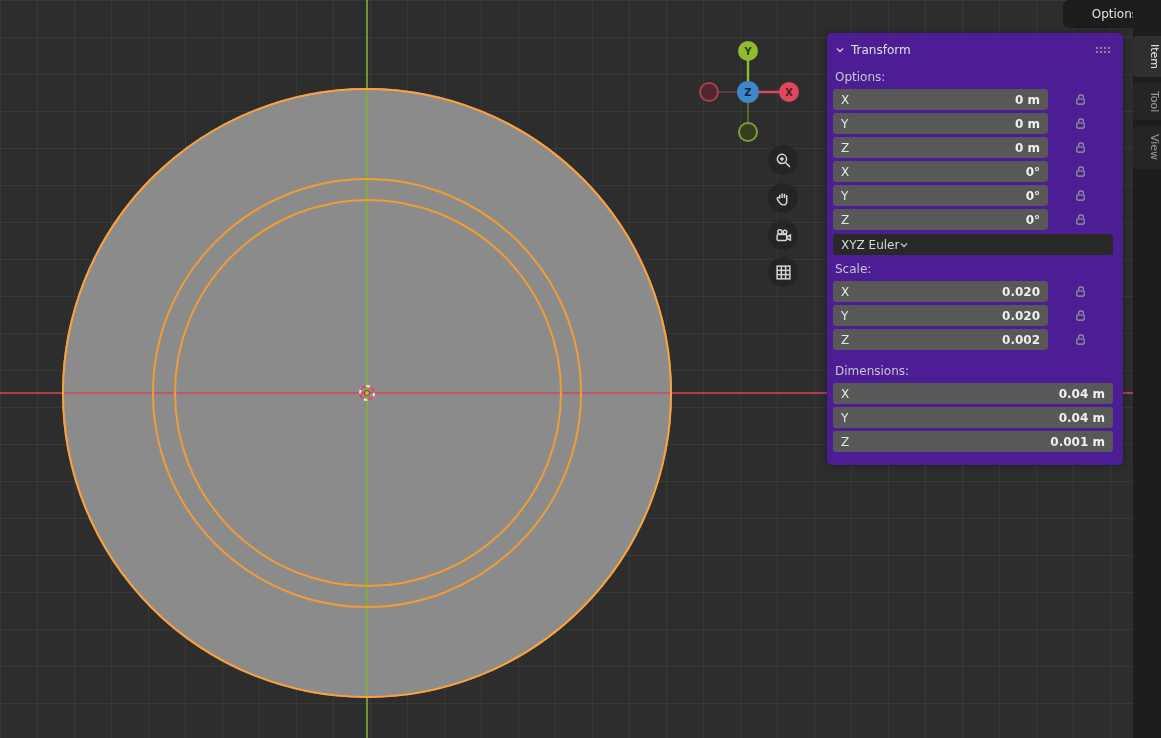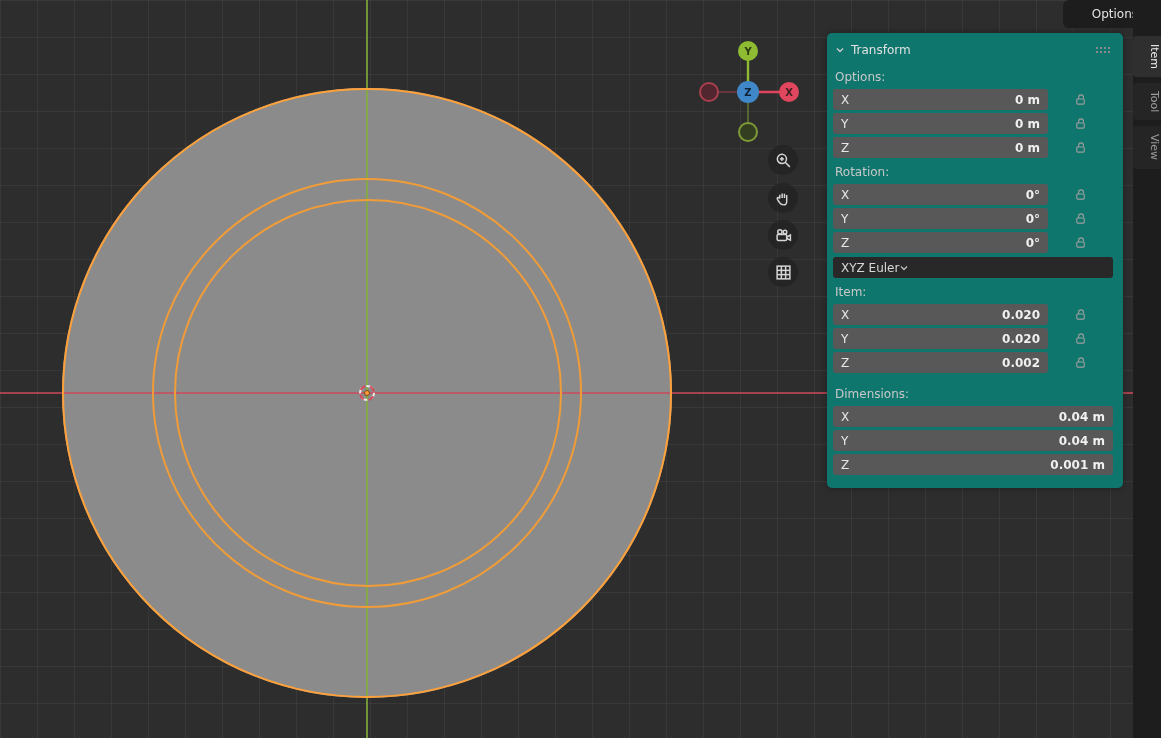--- a/index.html
+++ b/index.html
@@ -60,21 +60,21 @@
 
   
   #tab-strip { position:absolute; right:0; top:0; width:28px; height:738px; background:#1d1d1d; }
   .vtab { width:28px; margin-top:6px; writing-mode:vertical-rl; text-align:center;
           font-size:11px; padding:8px 0; border-radius:4px 0 0 4px; cursor:pointer; }
   .vtab.active { background:#2f2f2f; color:#ededed; }
   .vtab.inactive { background:#252525; color:#9a9a9a; }
   #tab-strip .spacer { height:30px; }
 
   
-  #npanel { position:absolute; left:827px; top:33px; width:296px; background:#0f766e;
+  #npanel { position:absolute; left:827px; top:33px; width:296px; background:#4c1d95;
             border-radius:5px; padding:6px 10px 10px 6px; box-shadow:0 0 6px rgba(0,0,0,0.35); }
   #panel-header { display:flex; align-items:center; height:24px; padding:0 2px 2px 2px; }
   #panel-header .title { font-size:12px; color:#e0e0e0; margin-left:6px; flex:1; }
   .drag-dots { width:16px; height:8px;
     background-image:radial-gradient(#8a8a8a 1px, transparent 1.2px);
     background-size:4px 4px; }
 
   .sec-label { font-size:12px; color:#c8c8c8; margin:7px 2px 5px 2px; }
   .sec-label.dims { margin-top:14px; }
 
@@ -212,21 +212,20 @@
         <span class="val">0 m</span>
       </div>
       <div class="lockcol">
         <svg width="13" height="13" viewBox="0 0 14 14">
           <rect x="3" y="6.5" width="8" height="5.5" rx="1"></rect>
             <path d="M5 6.5 V4.6 a2.6 2.6 0 0 1 5.2 0 V5.6"></path>
         </svg>
       </div>
     </div>
 
-    <div class="sec-label">Rotation:</div>
     <div class="frow">
       <div class="field">
         <span class="ax">X</span>
         <span class="val">0°</span>
       </div>
       <div class="lockcol">
         <svg width="13" height="13" viewBox="0 0 14 14">
           <rect x="3" y="6.5" width="8" height="5.5" rx="1"></rect>
             <path d="M5 6.5 V4.6 a2.6 2.6 0 0 1 5.2 0 V5.6"></path>
         </svg>
@@ -256,21 +255,21 @@
         </svg>
       </div>
     </div>
     <div class="dropdown">
       <span>XYZ Euler</span>
       <svg class="chev" viewBox="0 0 10 10">
         <polyline points="2,3.5 5,6.5 8,3.5" fill="none" stroke="#bbbbbb" stroke-width="1.4"></polyline>
       </svg>
     </div>
 
-    <div class="sec-label">Item:</div>
+    <div class="sec-label">Scale:</div>
     <div class="frow">
       <div class="field">
         <span class="ax">X</span>
         <span class="val">0.020</span>
       </div>
       <div class="lockcol">
         <svg width="13" height="13" viewBox="0 0 14 14">
           <rect x="3" y="6.5" width="8" height="5.5" rx="1"></rect>
             <path d="M5 6.5 V4.6 a2.6 2.6 0 0 1 5.2 0 V5.6"></path>
         </svg>

